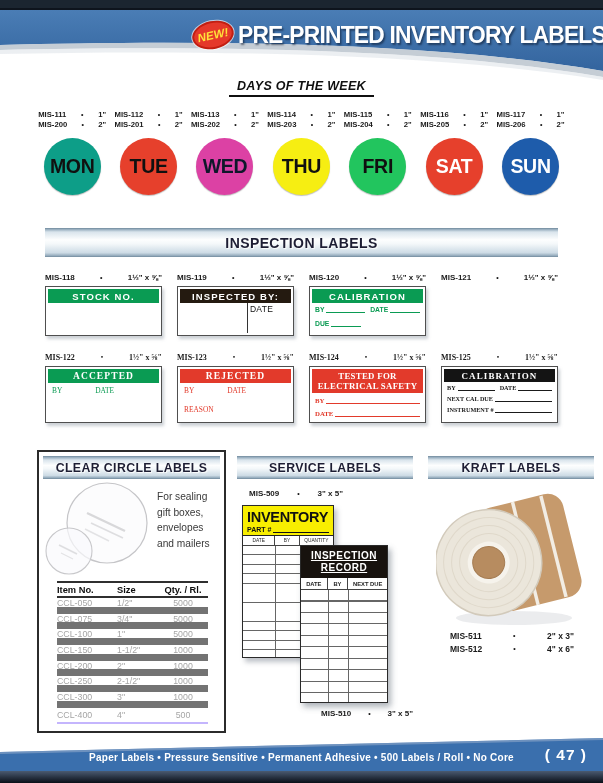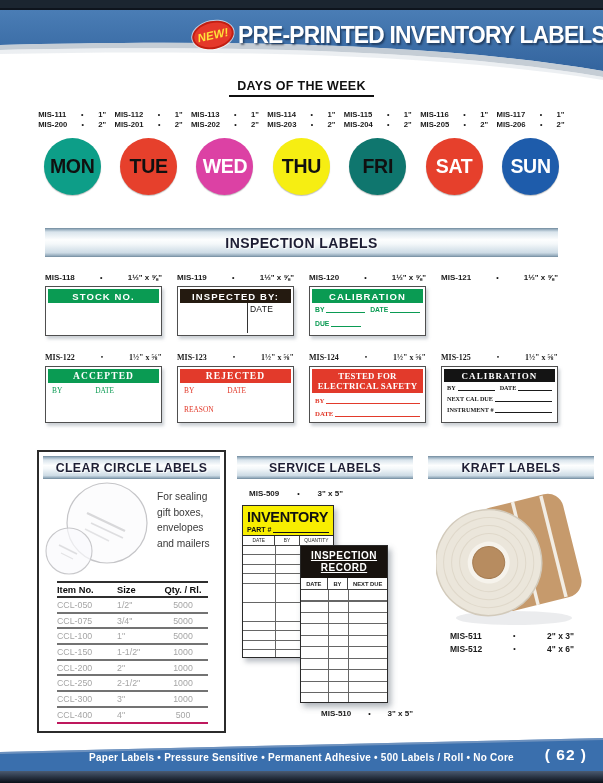--- a/index.html
+++ b/index.html
@@ -25,21 +25,21 @@
   }
   
   .section-bar {
     background:linear-gradient(180deg,#8ea6b8 0,#d9e4ec 3px,#fdfefe 40%,#f4f8fa 55%,#cddbe5 88%,#8ea6b8 100%);
     border-top:1px solid #7e96a8; border-bottom:1px solid #7e96a8;
     display:flex; align-items:center; justify-content:center;
     font-weight:bold; color:#1d1d33; letter-spacing:.4px;
     text-shadow:1px 1px 1px rgba(255,255,255,.9);
   }
   
-  .days-title-wrap { position:absolute; top:76px; left:0; width:100%; text-align:center; }
+  .days-title-wrap { position:absolute; top:76px; left:0; width:100%; text-align:center;font-style:italic; }
   .days-title {
     display:inline-block; font-size:12.5px; font-weight:bold; color:#101010;
     letter-spacing:.3px; border-bottom:2px solid #101010; padding:0 8px 2px;
   }
   .days-row { position:absolute; left:34px; top:110px; width:535px; display:flex; }
   .day-col { width:76.4px; text-align:center; }
   .day-lines { width:68px; margin:0 auto; }
   .day-line { display:flex; justify-content:space-between; align-items:center; font-size:7.7px; font-weight:bold; color:#1a1a1a; line-height:10px; }
   .day-line .dot { font-size:7px; }
   .day-circle {
@@ -81,22 +81,22 @@
   .ccl-box { position:absolute; left:37px; top:450px; width:189px; height:283px; border:2px solid #2b2b2b; background:#fff; padding:4px; }
   .ccl-bar { height:23px; font-size:12.3px; }
   .ccl-art { position:relative; height:96px; }
   .ccl-desc { position:absolute; left:114px; top:10px; font-size:10.2px; color:#3a3a3a; line-height:15.5px; }
   .ccl-table { margin:6px 12px 0 14px; }
   .ccl-thead { display:grid; grid-template-columns:60px 42px 48px; height:17px; align-items:center;
     font-size:9.3px; font-weight:bold; color:#0d0d0d; border-top:2px solid #2f2f2f; border-bottom:2px solid #2f2f2f; }
   .ccl-thead span:nth-child(2), .ccl-row span:nth-child(2) { text-align:left; }
   .ccl-thead span:nth-child(3), .ccl-row span:nth-child(3) { text-align:center; }
   .ccl-row { display:grid; grid-template-columns:60px 42px 48px; height:15.7px; align-items:center;
-    font-size:8.8px; color:#a5a5a5; border-bottom:2px solid #737373; }
-  .ccl-row:last-child { border-bottom:2px solid #be185d; }
+    font-size:8.8px; color:#a5a5a5; border-bottom:7px solid #737373; }
+  .ccl-row:last-child { border-bottom:2px solid #c4b5fd; }
   .svc-col { position:absolute; left:237px; top:450px; width:178px; height:310px; }
   .svc-bar { position:absolute; left:0; top:6px; width:176px; height:23px; font-size:12.3px; }
   .svc-code { position:absolute; display:flex; justify-content:space-between; align-items:center; font-size:8px; font-weight:bold; color:#1a1a1a; }
   .svc-code .dot { font-size:7px; }
   .svc509 { left:12px; top:39px; width:94px; }
   .svc510 { left:84px; top:259px; width:92px; }
   .svc-label { position:absolute; background:#fff; border:1px solid #2a2a2a; display:flex; flex-direction:column; }
   .inv { left:5px; top:55px; width:92px; height:153px; box-shadow:3px 4px 5px rgba(90,100,115,.4); z-index:1; }
   .rec { left:63px; top:95px; width:88px; height:158px; box-shadow:3px 4px 6px rgba(80,90,105,.45); z-index:2; }
   .inv-hdr { background:#f8ee00; border-bottom:1px solid #222; padding:3px 4px 2px; flex:0 0 auto; }
@@ -191,21 +191,21 @@
             <span>MIS-113</span>
             <span class="dot">•</span>
             <span>1"</span>
           </div>
         <div class="day-line">
             <span>MIS-202</span>
             <span class="dot">•</span>
             <span>2"</span>
           </div>
       </div>
-      <div class="day-circle" style="background-color: rgb(220, 65, 164); color: #ffffff;">WED</div>
+      <div class="day-circle" style="background-color: rgb(220, 65, 164); color: #0f172a;">WED</div>
     </div>
     <div class="day-col">
       <div class="day-lines">
         <div class="day-line">
             <span>MIS-114</span>
             <span class="dot">•</span>
             <span>1"</span>
           </div>
         <div class="day-line">
             <span>MIS-203</span>
@@ -221,21 +221,21 @@
             <span>MIS-115</span>
             <span class="dot">•</span>
             <span>1"</span>
           </div>
         <div class="day-line">
             <span>MIS-204</span>
             <span class="dot">•</span>
             <span>2"</span>
           </div>
       </div>
-      <div class="day-circle" style="background-color: #0f766e; color: rgb(16, 16, 16);">FRI</div>
+      <div class="day-circle" style="background-color: #22c55e; color: rgb(16, 16, 16);">FRI</div>
     </div>
     <div class="day-col">
       <div class="day-lines">
         <div class="day-line">
             <span>MIS-116</span>
             <span class="dot">•</span>
             <span>1"</span>
           </div>
         <div class="day-line">
             <span>MIS-205</span>
@@ -558,15 +558,15 @@
       <linearGradient id="gnavy" x1="0" y1="0" x2="0" y2="1">
         <stop offset="0" stop-color="#4a5a70"></stop>
           <stop offset="1" stop-color="#0a0f18"></stop>
       </linearGradient>
     </defs>
     <polygon points="0,29 603,15 603,60 0,60" fill="#3a6fad"></polygon>
     <polygon points="0,29 603,15 603,17 0,31" fill="#8fa9c9" opacity="0.6"></polygon>
     <rect x="0" y="48" width="603" height="12" fill="url(#gnavy)"></rect>
   </svg>
   <div class="footer-text">Paper Labels • Pressure Sensitive • Permanent Adhesive • 500 Labels / Roll • No Core</div>
-  <div class="page-num">( 62 )</div>
+  <div class="page-num">( 47 )</div>
 
 </div>
 
 </body></html>

